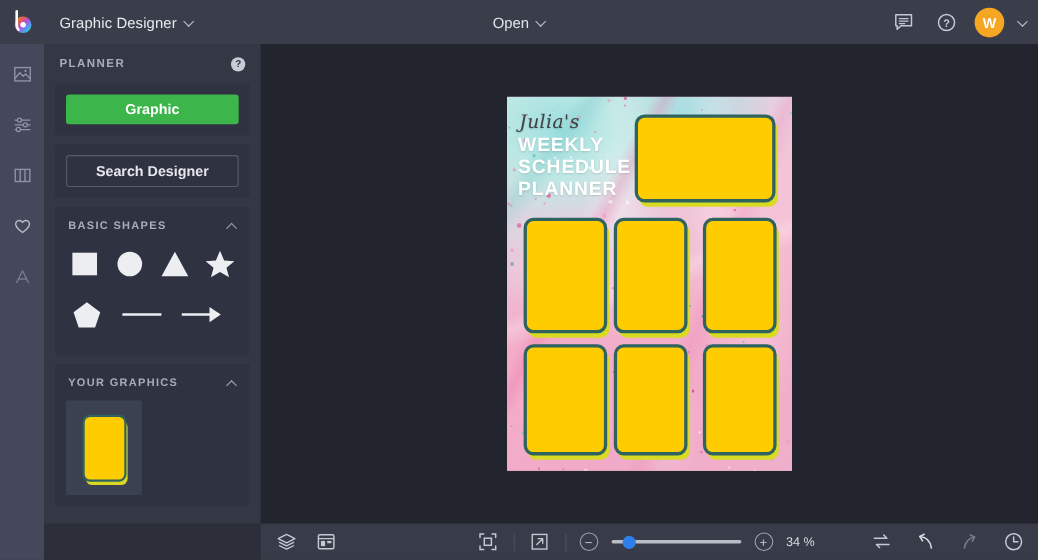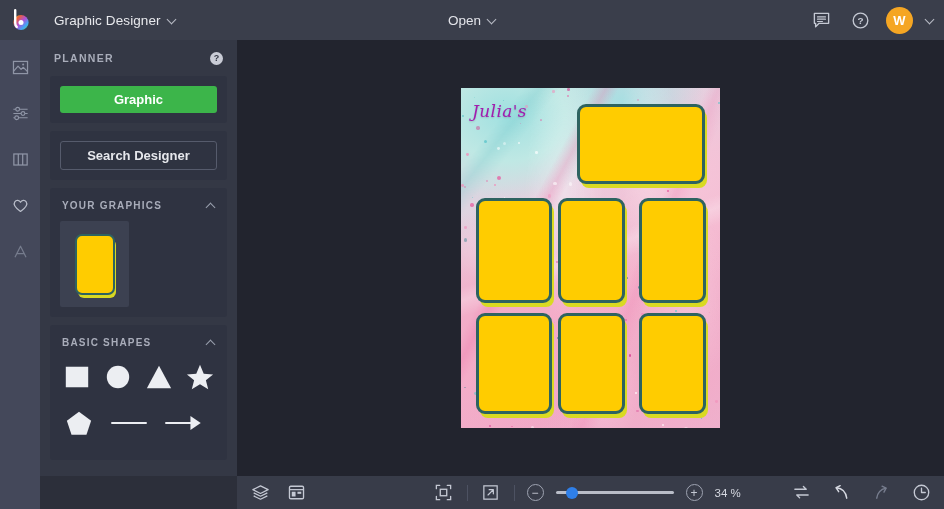--- a/index.html
+++ b/index.html
@@ -144,21 +144,21 @@
       linear-gradient(118deg, rgba(242,140,180,.0) 30%, rgba(236,110,165,.55) 33%, rgba(236,110,165,.0) 36%),
       linear-gradient(128deg, rgba(120,200,205,.0) 12%, rgba(110,195,200,.5) 15%, rgba(110,195,200,.0) 19%),
       linear-gradient(112deg, rgba(240,150,190,.0) 62%, rgba(238,125,175,.45) 65%, rgba(238,125,175,.0) 69%),
       linear-gradient(160deg, rgba(255,255,255,.0) 46%, rgba(255,255,255,.5) 49%, rgba(255,255,255,.0) 53%);
   }
   .speckles { position: absolute; inset: 0; }
   .sp { position: absolute; border-radius: 50%; }
 
   .ttl-script {
     position: absolute; left: 11px; top: 13px;
-    color: #a21caf; font-size: 17px; font-style: italic;
+    color: #404040; font-size: 17px; font-style: italic;
     font-family: "DejaVu Serif", serif; letter-spacing: .4px;
     text-shadow: 0 1px 2px rgba(0,0,0,.16);
     text-align: center;
   }
   .ttl-caps {
     position: absolute; left: 10px; top: 33px;
     color: #ffffff; font-size: 17.5px; font-weight: bold; line-height: 20px;
     letter-spacing: .8px; text-shadow: 0 1px 2px rgba(0,0,0,.14);
   }
   .pcard {
@@ -289,30 +289,20 @@
     <div class="card-block">
       <button class="btn-green">Graphic</button>
     </div>
 
     <div class="card-block">
       <button class="btn-outline">Search Designer</button>
     </div>
 
     <div class="card-block">
       <div class="sect-head">
-        <span class="sect-title">YOUR GRAPHICS</span>
-        <span class="caret-up"></span>
-      </div>
-      <div class="thumb-tile">
-        <div class="thumb-card"></div>
-      </div>
-    </div>
-
-    <div class="card-block">
-      <div class="sect-head">
         <span class="sect-title">BASIC SHAPES</span>
         <span class="caret-up"></span>
       </div>
       <div class="shape-row">
         <div class="shape-cell">
           <svg width="28" height="28" viewBox="0 0 30 30">
               <rect x="3" y="4" width="24" height="22" fill="#eceef2"></rect>
             </svg>
         </div>
         <div class="shape-cell">
@@ -341,20 +331,30 @@
           <svg width="42" height="28" viewBox="0 0 42 30">
               <path d="M2 15 H40" stroke="#eceef2" stroke-width="2.4"></path>
             </svg>
         </div>
         <div class="shape-cell" style="width:46px">
           <svg width="42" height="28" viewBox="0 0 42 30">
             <path d="M2 15 H38" stroke="#eceef2" stroke-width="2.4"></path>
             <path d="M29 7.5 L40 15 L29 22.5 Z" fill="#eceef2"></path>
           </svg>
         </div>
+      </div>
+    </div>
+
+    <div class="card-block">
+      <div class="sect-head">
+        <span class="sect-title">YOUR GRAPHICS</span>
+        <span class="caret-up"></span>
+      </div>
+      <div class="thumb-tile">
+        <div class="thumb-card"></div>
       </div>
     </div>
   </div>
 
   <div class="canvas-area">
     <div class="artboard">
       <div class="bg-layer bg1"></div>
       <div class="bg-layer bg2"></div>
       <div class="bg-layer bg3"></div>
       <div class="speckles" id="speckles">
@@ -504,20 +504,25 @@
           <div class="sp" style="width: 3.49484px; height: 3.49484px; left: 146.952px; top: 289.697px; background: rgb(244, 138, 184); opacity: 0.46;"></div>
           <div class="sp" style="width: 2.11754px; height: 2.11754px; left: 213.968px; top: 222.255px; background: rgb(95, 198, 204); opacity: 0.82;"></div>
           <div class="sp" style="width: 2.91352px; height: 2.91352px; left: 36.0718px; top: 59.208px; background: rgb(255, 255, 255); opacity: 0.58;"></div>
           <div class="sp" style="width: 1.49559px; height: 1.49559px; left: 206.338px; top: 102.245px; background: rgb(232, 83, 155); opacity: 0.75;"></div>
           <div class="sp" style="width: 3.15143px; height: 3.15143px; left: 26.2597px; top: 114.097px; background: rgb(214, 58, 142); opacity: 0.8;"></div>
           <div class="sp" style="width: 1.70333px; height: 1.70333px; left: 79.3179px; top: 31.2419px; background: rgb(232, 83, 155); opacity: 0.43;"></div>
           <div class="sp" style="width: 3.05176px; height: 3.05176px; left: 188.522px; top: 130.7px; background: rgb(255, 255, 255); opacity: 0.78;"></div>
         </div>
 
       <div class="ttl-script">Julia's</div>
+      <div class="ttl-caps">
+        <div>WEEKLY</div>
+        <div>SCHEDULE</div>
+        <div>PLANNER</div>
+      </div>
 
       <div id="cards">
           <div class="pcard" style="left: 116px; top: 16px; width: 128px; height: 80px; background: rgb(255, 204, 0); border-color: rgb(46, 99, 96); box-shadow: rgb(217, 218, 34) 3px 5px 0px -1px;"></div>
           <div class="pcard" style="left: 15px; top: 110px; width: 76px; height: 105px; background: rgb(255, 204, 0); border-color: rgb(46, 99, 96); box-shadow: rgb(217, 218, 34) 3px 5px 0px -1px;"></div>
           <div class="pcard" style="left: 97px; top: 110px; width: 67px; height: 105px; background: rgb(255, 204, 0); border-color: rgb(46, 99, 96); box-shadow: rgb(217, 218, 34) 3px 5px 0px -1px;"></div>
           <div class="pcard" style="left: 178px; top: 110px; width: 67px; height: 105px; background: rgb(255, 204, 0); border-color: rgb(46, 99, 96); box-shadow: rgb(217, 218, 34) 3px 5px 0px -1px;"></div>
           <div class="pcard" style="left: 15px; top: 225px; width: 76px; height: 101px; background: rgb(255, 204, 0); border-color: rgb(46, 99, 96); box-shadow: rgb(217, 218, 34) 3px 5px 0px -1px;"></div>
           <div class="pcard" style="left: 97px; top: 225px; width: 67px; height: 101px; background: rgb(255, 204, 0); border-color: rgb(46, 99, 96); box-shadow: rgb(217, 218, 34) 3px 5px 0px -1px;"></div>
           <div class="pcard" style="left: 178px; top: 225px; width: 67px; height: 101px; background: rgb(255, 204, 0); border-color: rgb(46, 99, 96); box-shadow: rgb(217, 218, 34) 3px 5px 0px -1px;"></div>
         </div>

